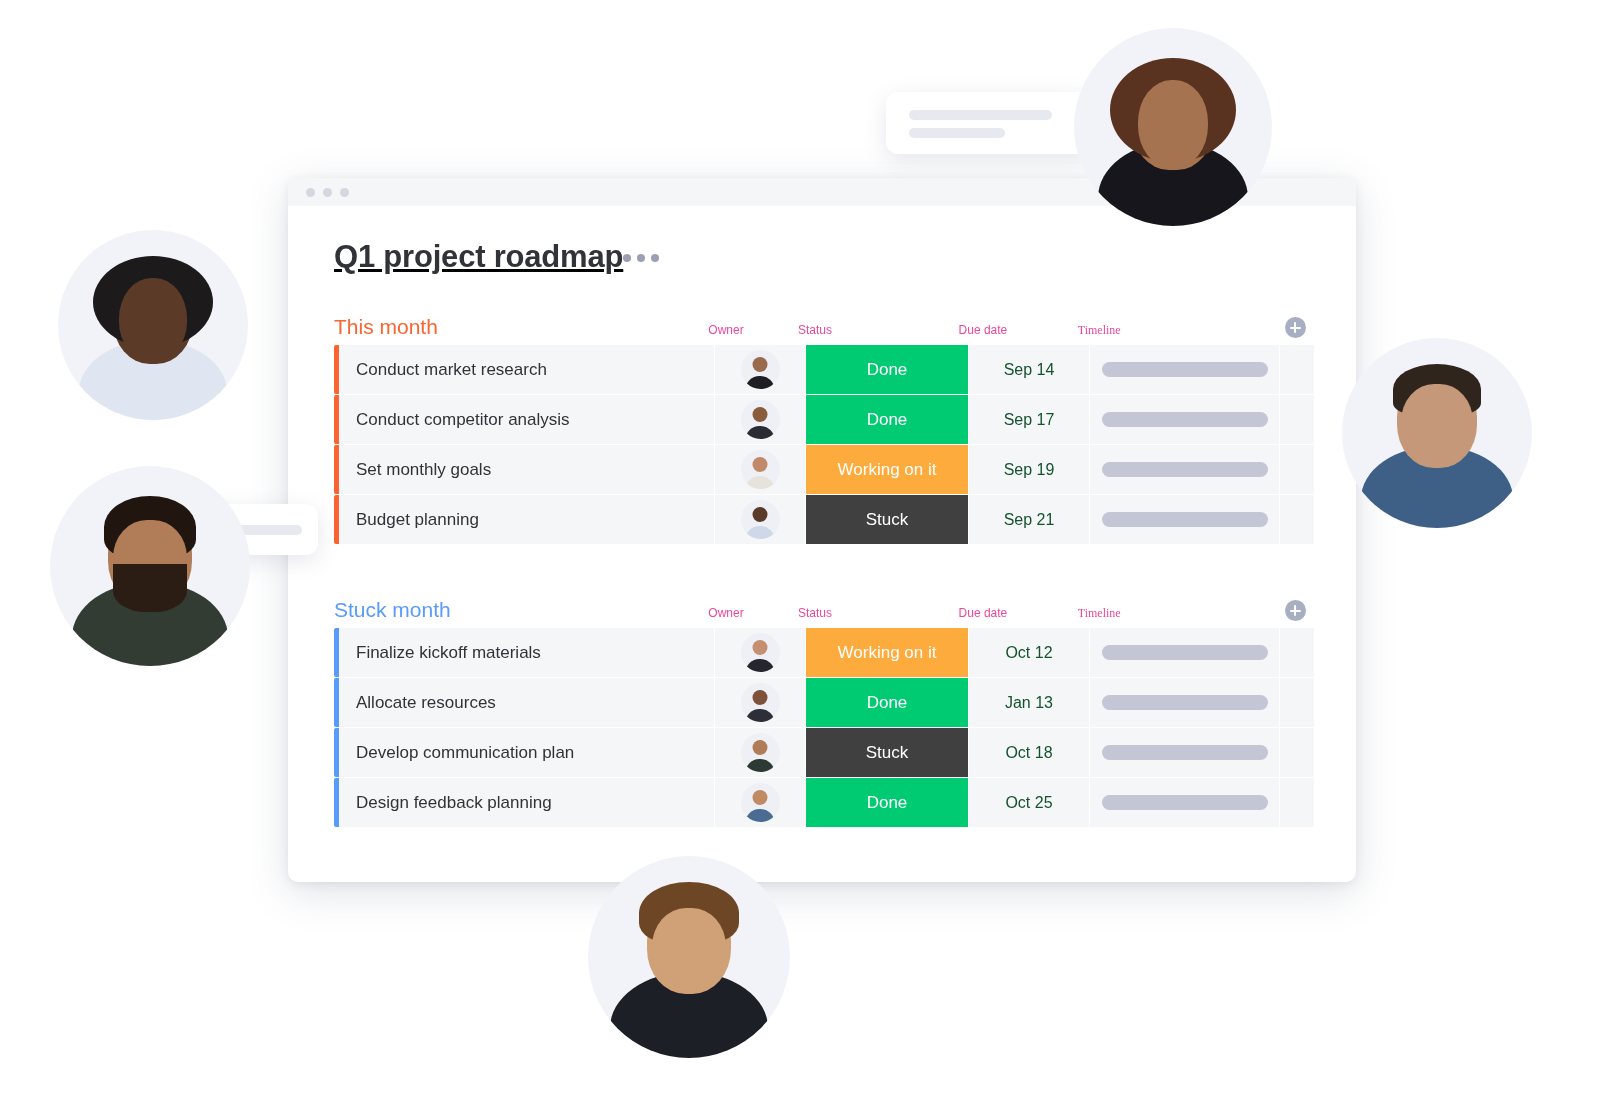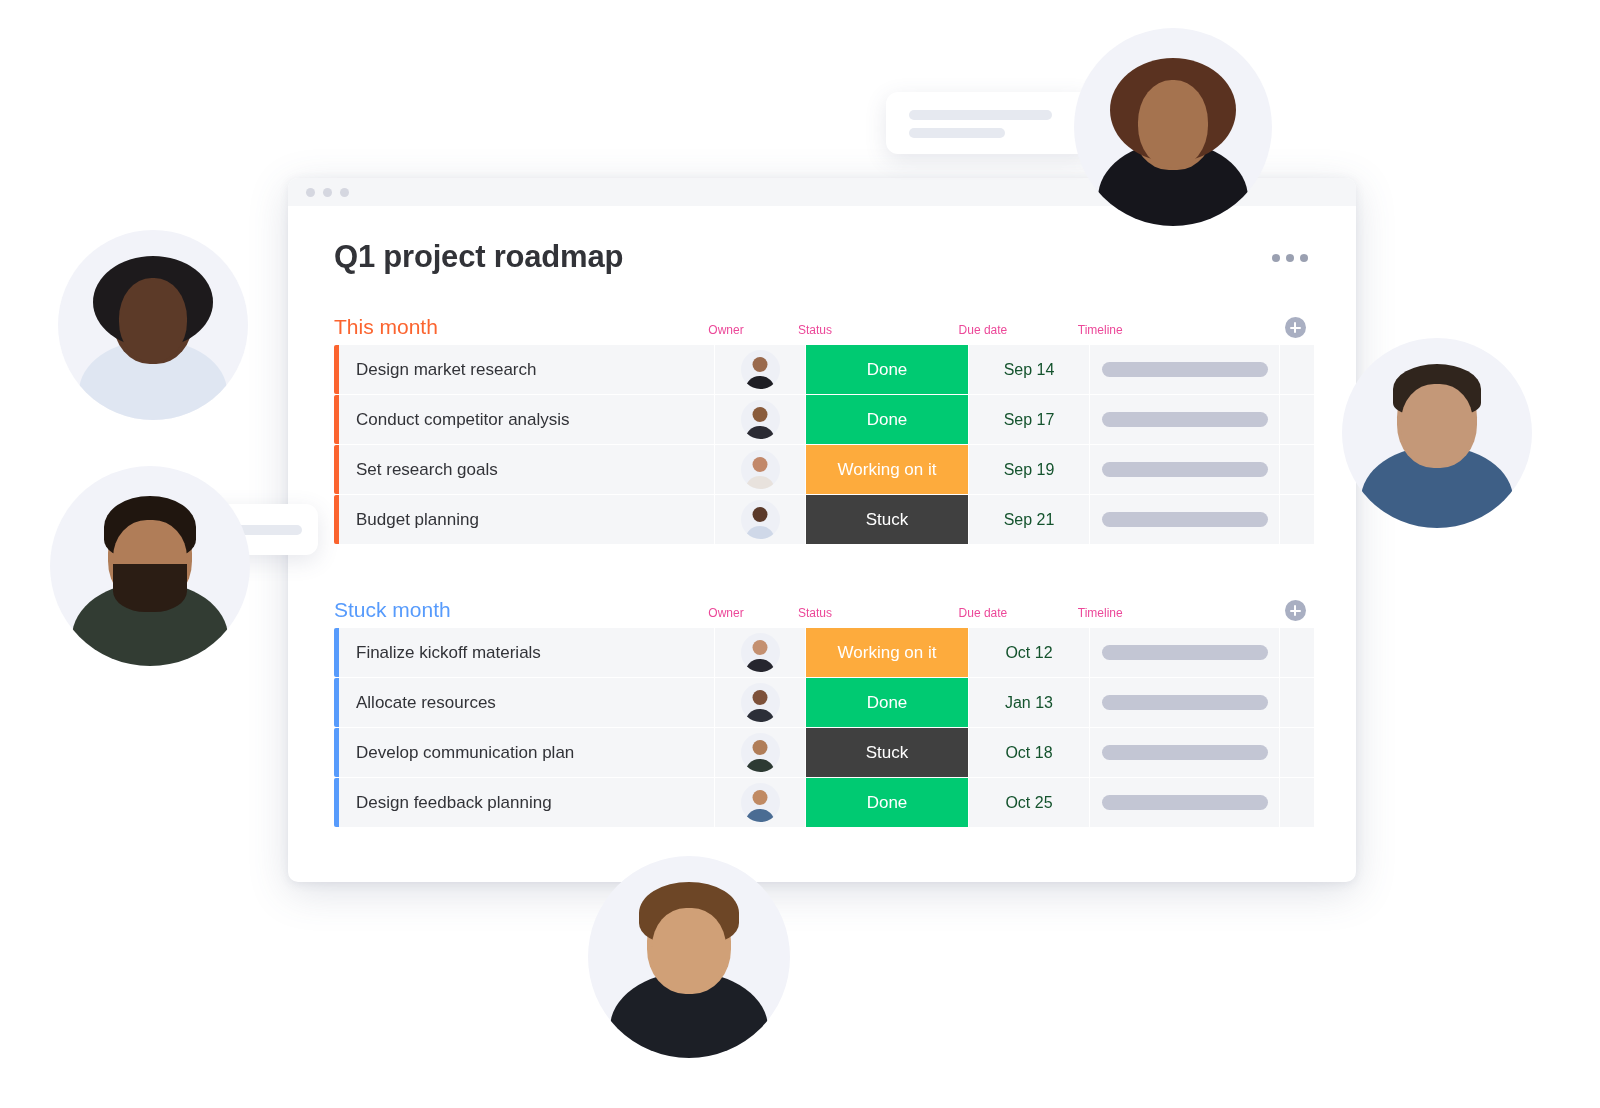--- a/index.html
+++ b/index.html
@@ -48,21 +48,22 @@
 
   .board-body {
     padding: 34px 30px 0 46px;
     position: relative;
     height: calc(100% - 28px);
   }
 
   .board-head {
     display: flex;
     align-items: flex-start;
-    justify-content: space-between;
+    justify-content: flex-start;
+    text-decoration: underline;
   }
   #page-title {
     font-size: 31px;
     font-weight: 700;
     color: #323338;
     letter-spacing: -0.2px;
     line-height: 1.1;
   }
   #board-menu {
     display: flex;
@@ -101,21 +102,21 @@
   .col-head {
     font-size: 12px;
     color: #ec4899;
     text-align: left;
     line-height: 1;
     padding-bottom: 2px;
   }
   .col-owner    { width: 91px; }
   .col-status   { width: 163px; }
   .col-due      { width: 121px; }
-  .col-timeline { width: 190px; }
+  .col-timeline { width: 190px; font-family: Liberation Serif, serif; }
   .col-add      { width: 62px; display: flex; justify-content: center; align-items: center; padding-bottom: 0; }
 
   .add-col-btn {
     width: 21px; height: 21px;
     border-radius: 50%;
     background: #a9afc2;
     position: relative;
     cursor: pointer;
     flex: none;
   }
@@ -332,21 +333,21 @@
           <div class="col-head col-due">Due date</div>
           <div class="col-head col-timeline">Timeline</div>
           <div class="col-head col-add">
             <span class="add-col-btn"></span>
           </div>
         </div>
         <div id="g0-rows">
             <div class="row">
               <div class="accent orange"></div>
               <div class="cell cell-name">
-                <span>Design market research</span>
+                <span>Conduct market research</span>
               </div>
               <div class="cell cell-owner">
                 <span class="avatar">
                   <span class="av-body" style="background:#1e1e24"></span>
                   <span class="av-head" style="background:#9a6a4d"></span>
                 </span>
               </div>
               <div class="cell cell-status st-done">
                 <span>Done</span>
               </div>
@@ -376,21 +377,21 @@
                 <span>Sep 17</span>
               </div>
               <div class="cell cell-timeline">
                 <span class="tl-track"><span class="tl-fill orange" style="width:62%"></span></span>
               </div>
               <div class="cell cell-add"></div>
             </div>
             <div class="row">
               <div class="accent orange"></div>
               <div class="cell cell-name">
-                <span>Set research goals</span>
+                <span>Set monthly goals</span>
               </div>
               <div class="cell cell-owner">
                 <span class="avatar">
                   <span class="av-body" style="background:#e8e2dd"></span>
                   <span class="av-head" style="background:#c2886a"></span>
                 </span>
               </div>
               <div class="cell cell-status st-working">
                 <span>Working on it</span>
               </div>

